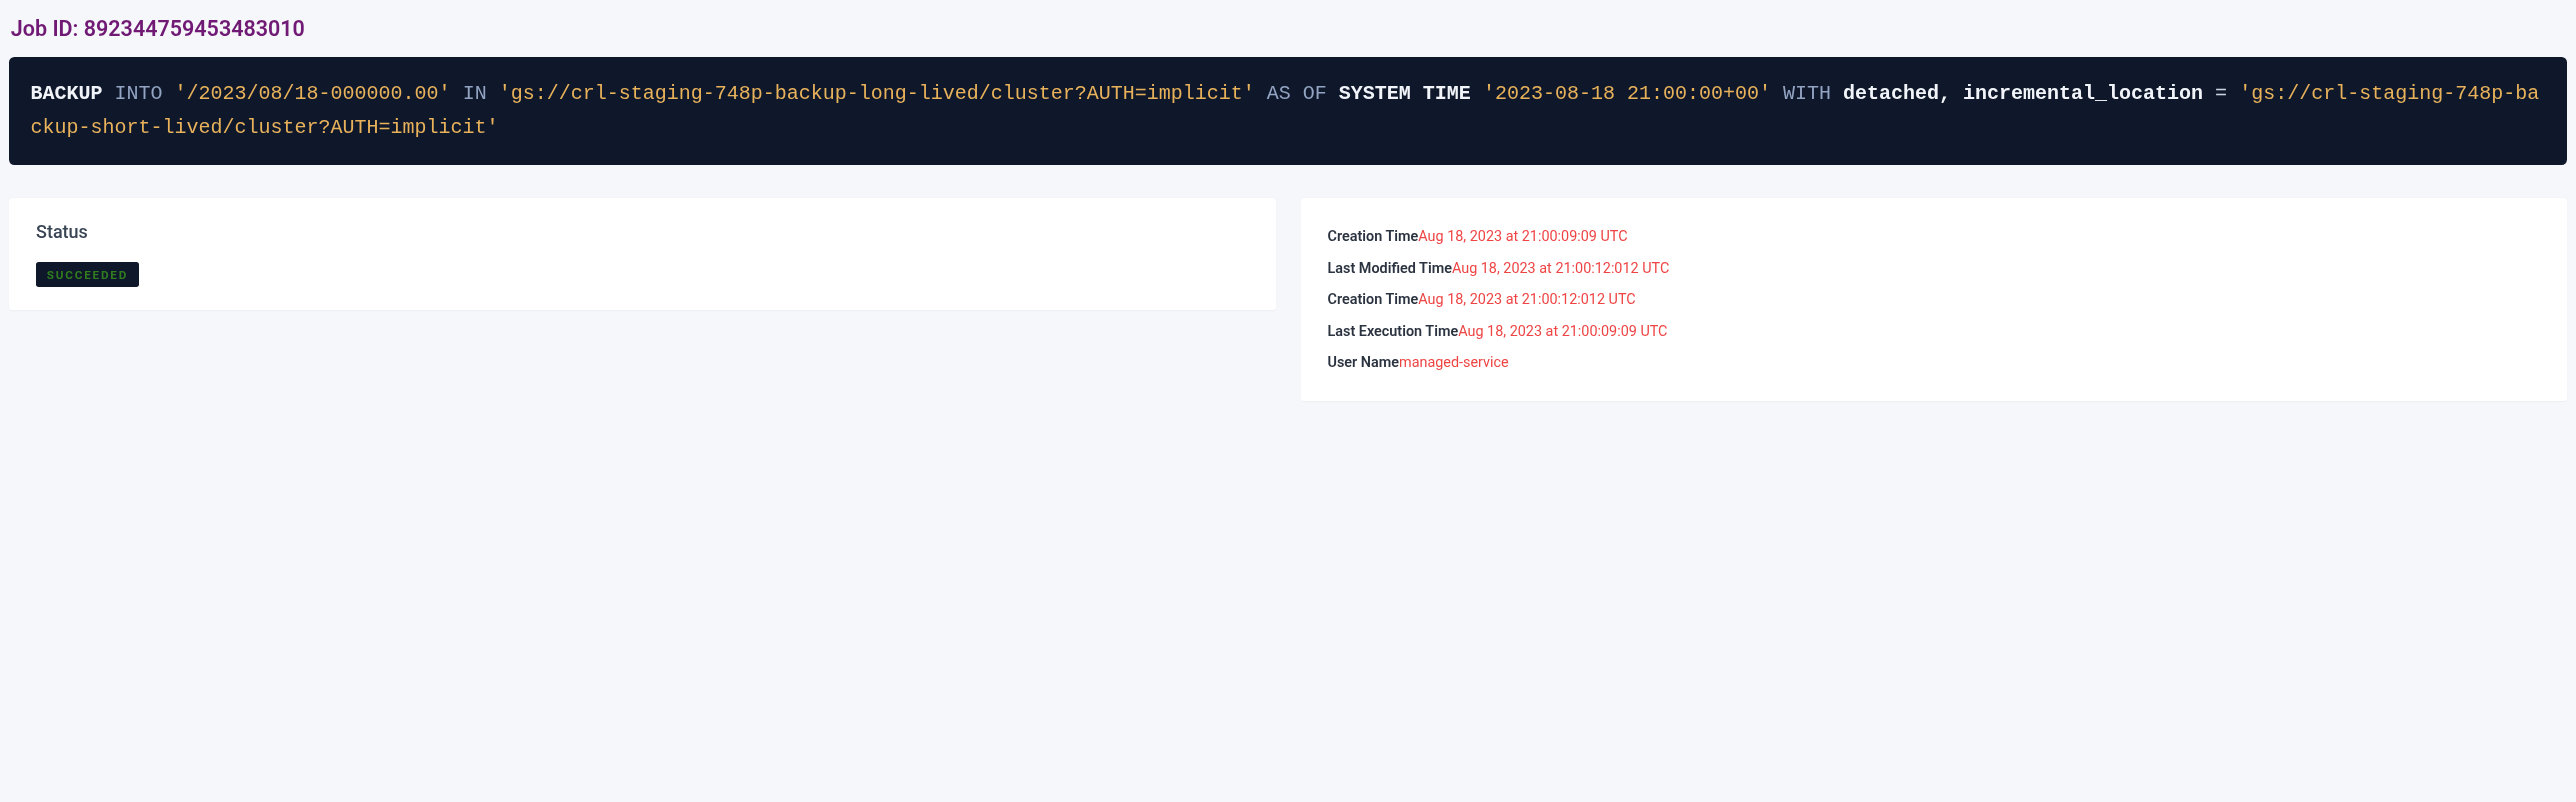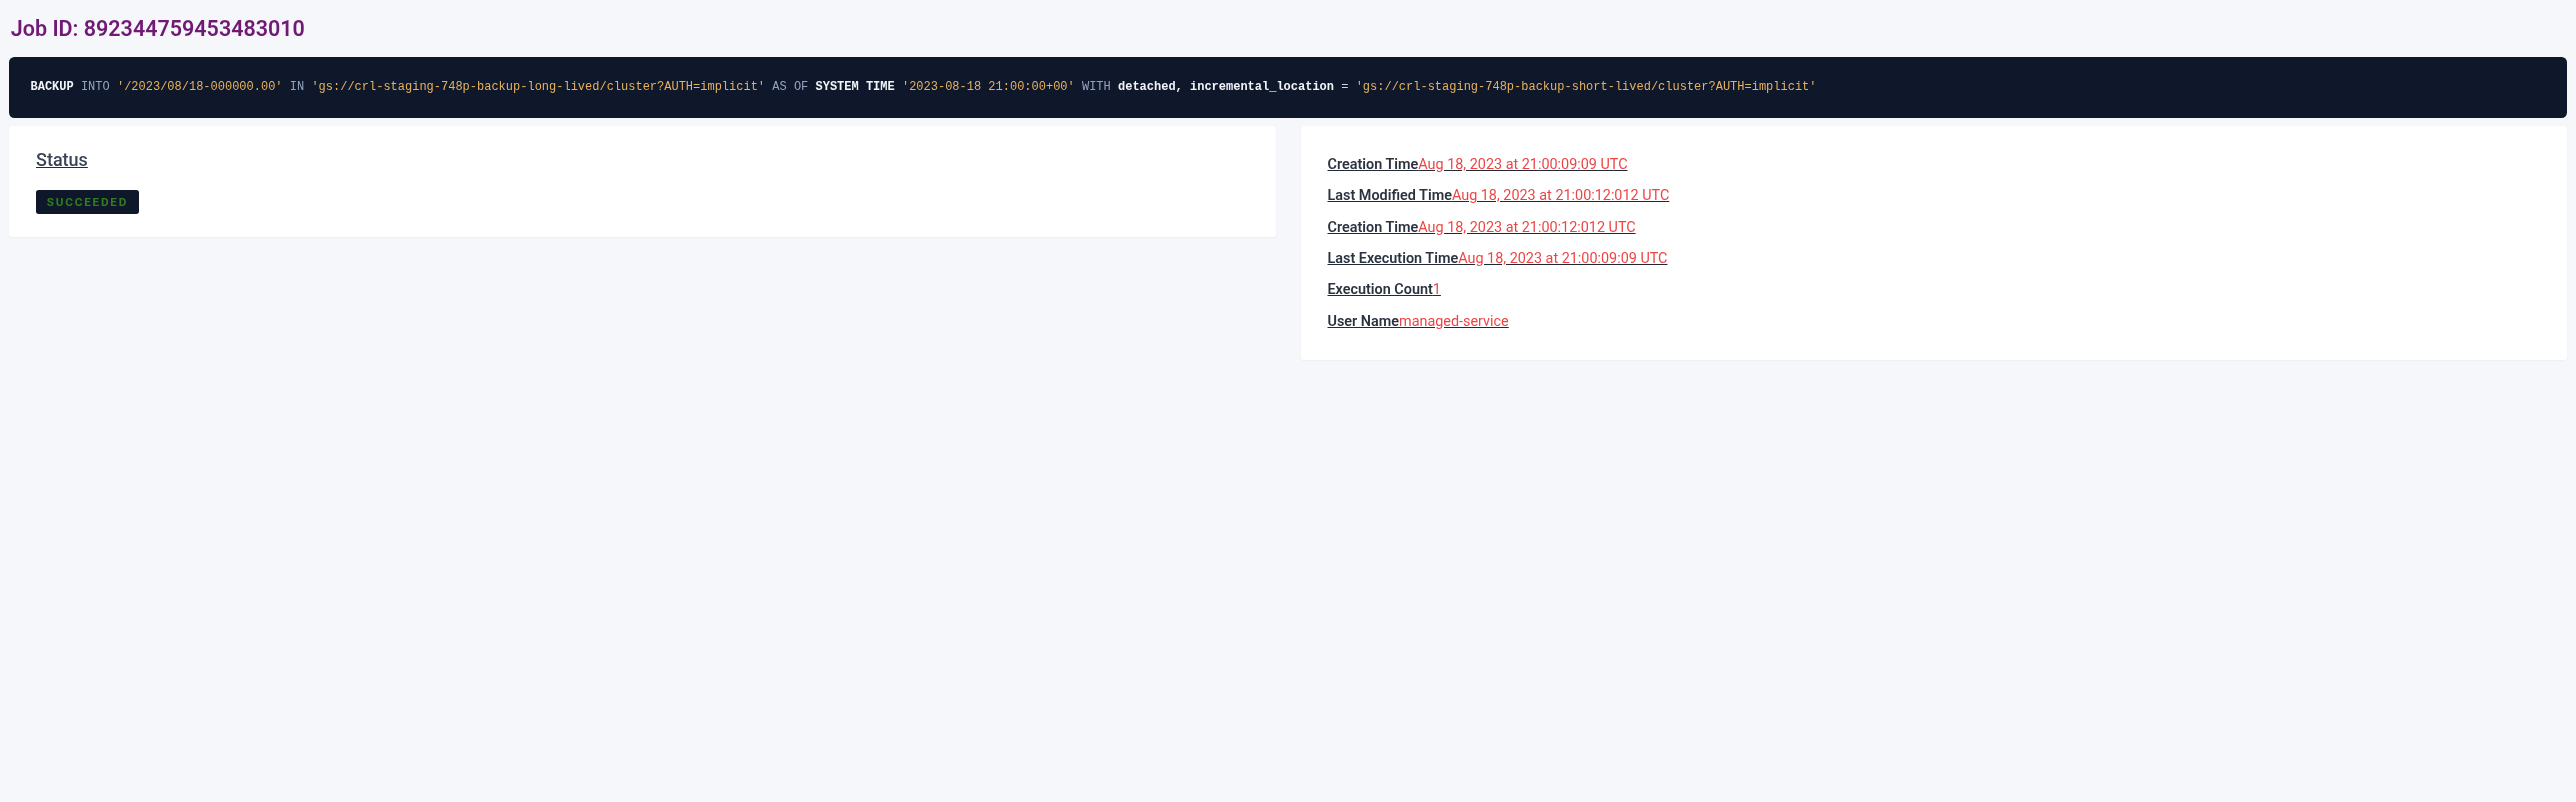--- a/index.html
+++ b/index.html
@@ -14,37 +14,36 @@
     font-size: 21.5px;
     font-weight: 600;
     color: #701a75;
     margin: 7.2px 0 16px 1.8px;
   }
   .sql-block {
     background: #0f172a;
     border-radius: 5.4px;
     padding: 20px 21.5px;
     font-family: "SFMono-Regular", Consolas, "Liberation Mono", Menlo, Courier, monospace;
-    font-size: 12px;
+    font-size: 20px;
     line-height: 1.7;
     color: #e2e8f0;
     white-space: pre-wrap;
     word-break: break-all;
-    margin-bottom: 8px;
+    margin-bottom: 33px;
   }
   .tok-white  { color: #f1f5f9; font-weight: 600; }
   .tok-kw     { color: #93a4c3; }
   .tok-str    { color: #e8b25b; }
   .tok-op     { color: #cbd5e1; }
 
   .panels {
     display: flex;
     gap: 25px;
     align-items: flex-start;
-    text-decoration: underline;
   }
   .card {
     background: #ffffff;
     border-radius: 3.6px;
     box-shadow: 0 0.9px 1.8px rgba(0,0,0,0.04);
     padding: 23px 27px;
   }
   .card-left {
     flex: 1 1 0;
   }
@@ -108,23 +107,19 @@
     </div>
     <div class="kv-row">
       <span class="kv-label">Creation Time</span>
       <span class="kv-value">Aug 18, 2023 at 21:00:12:012 UTC</span>
     </div>
     <div class="kv-row">
       <span class="kv-label">Last Execution Time</span>
       <span class="kv-value">Aug 18, 2023 at 21:00:09:09 UTC</span>
     </div>
     <div class="kv-row">
-      <span class="kv-label">Execution Count</span>
-      <span class="kv-value">1</span>
-    </div>
-    <div class="kv-row">
       <span class="kv-label">User Name</span>
       <span class="kv-value">managed-service</span>
     </div>
   </div>
 
 </div>
 
 
 </body></html>

